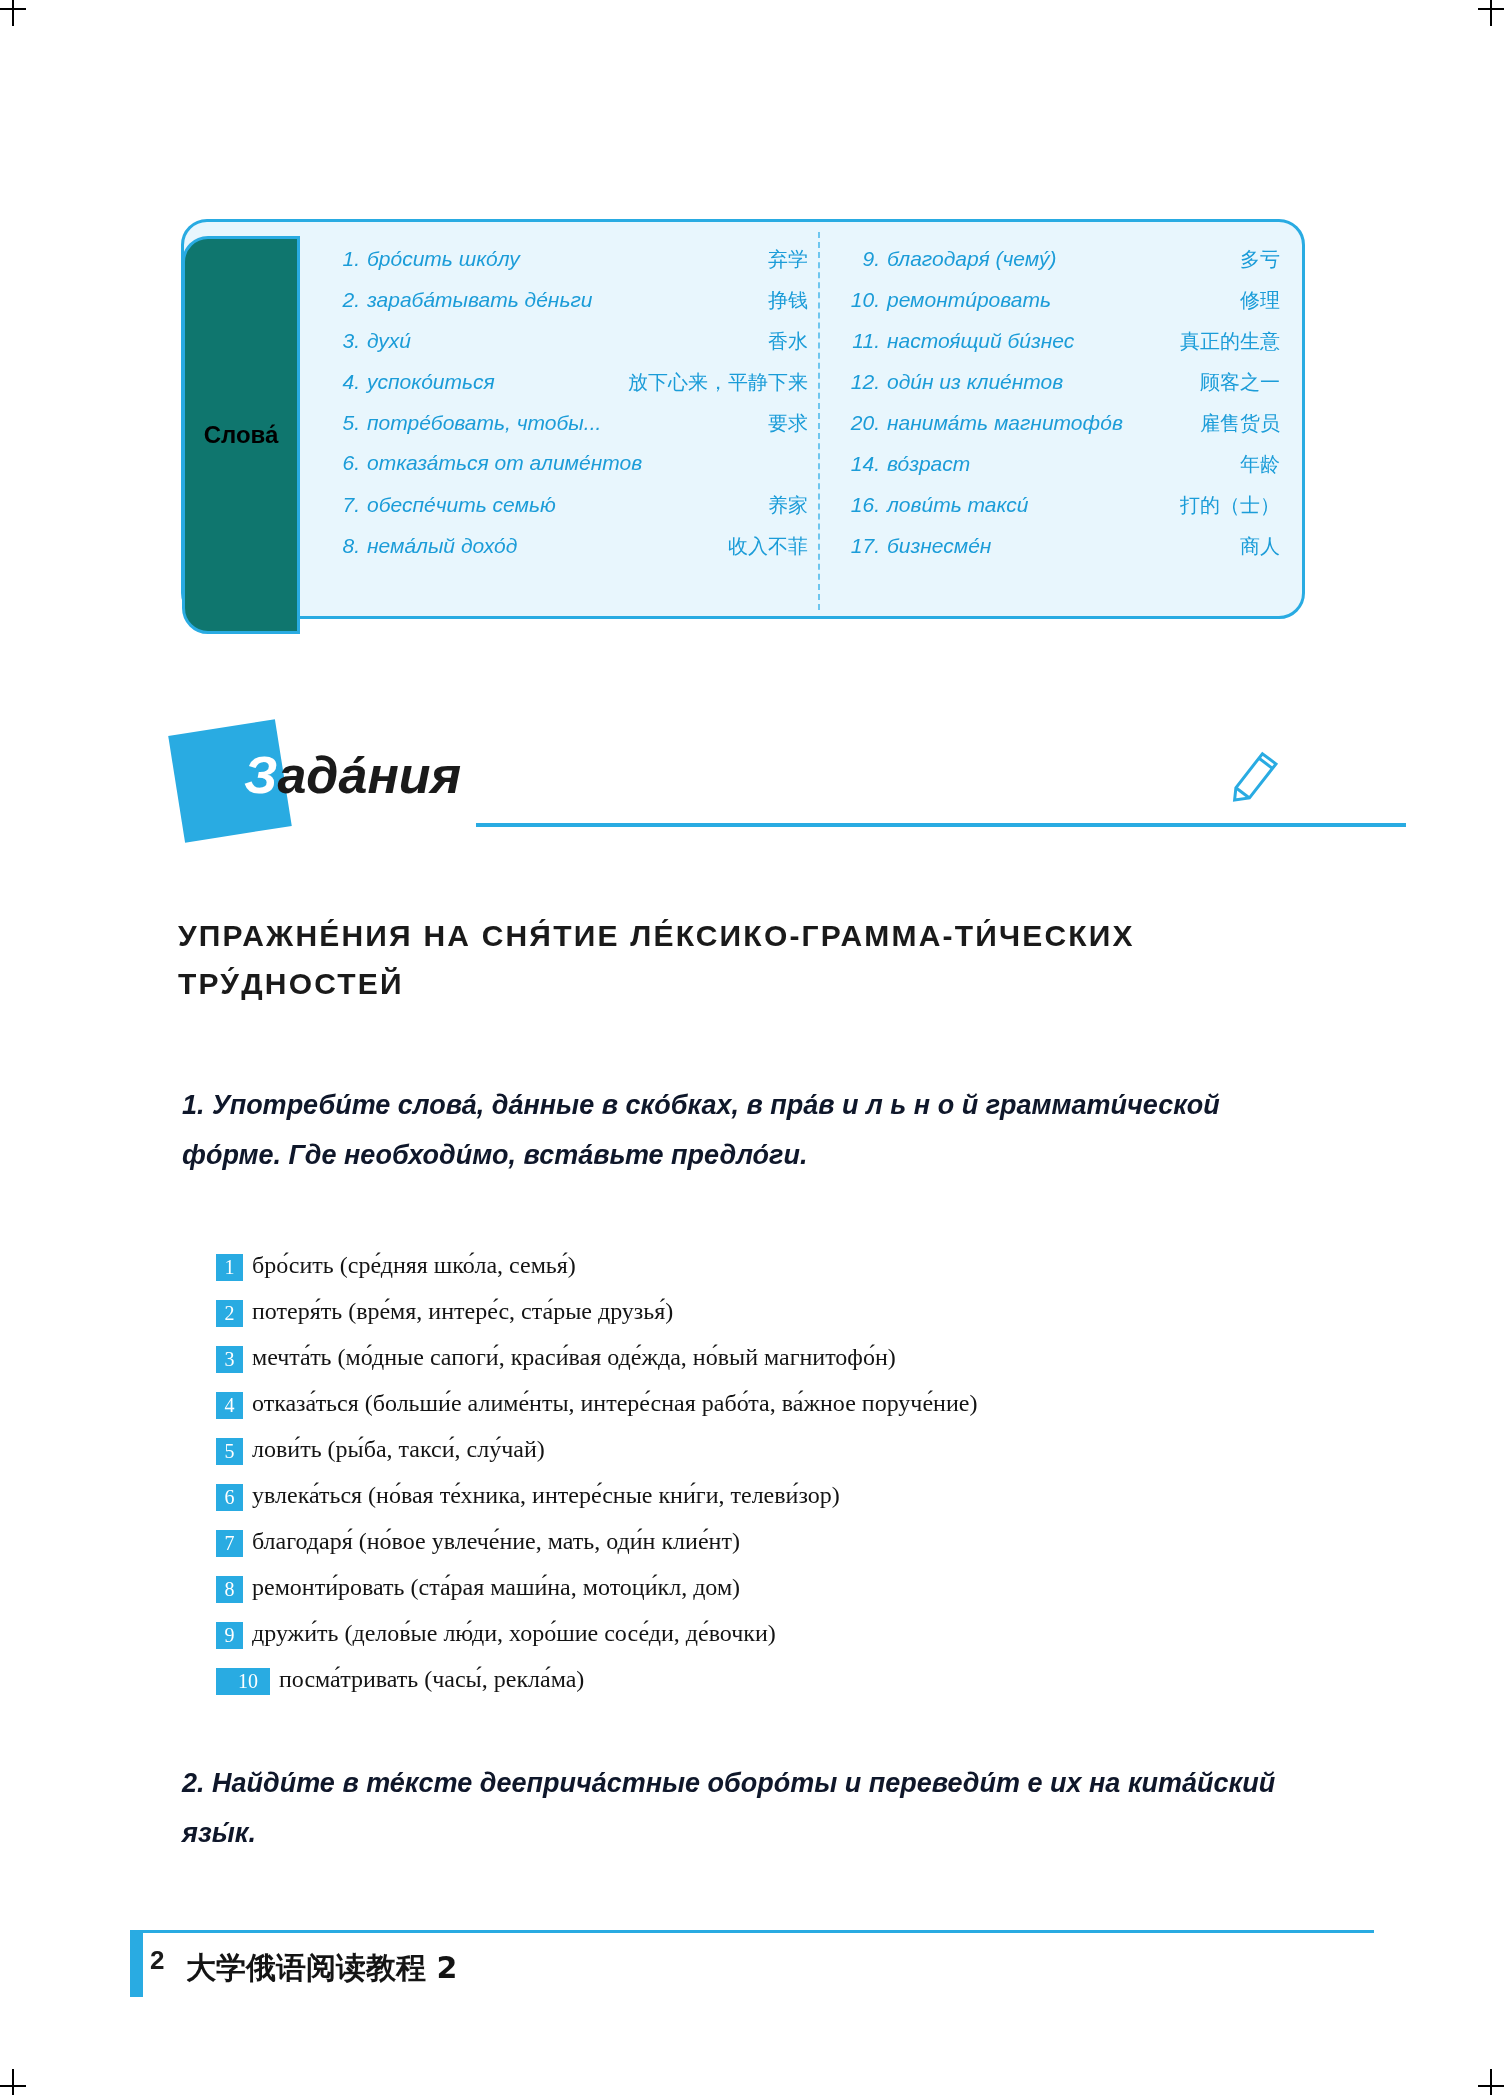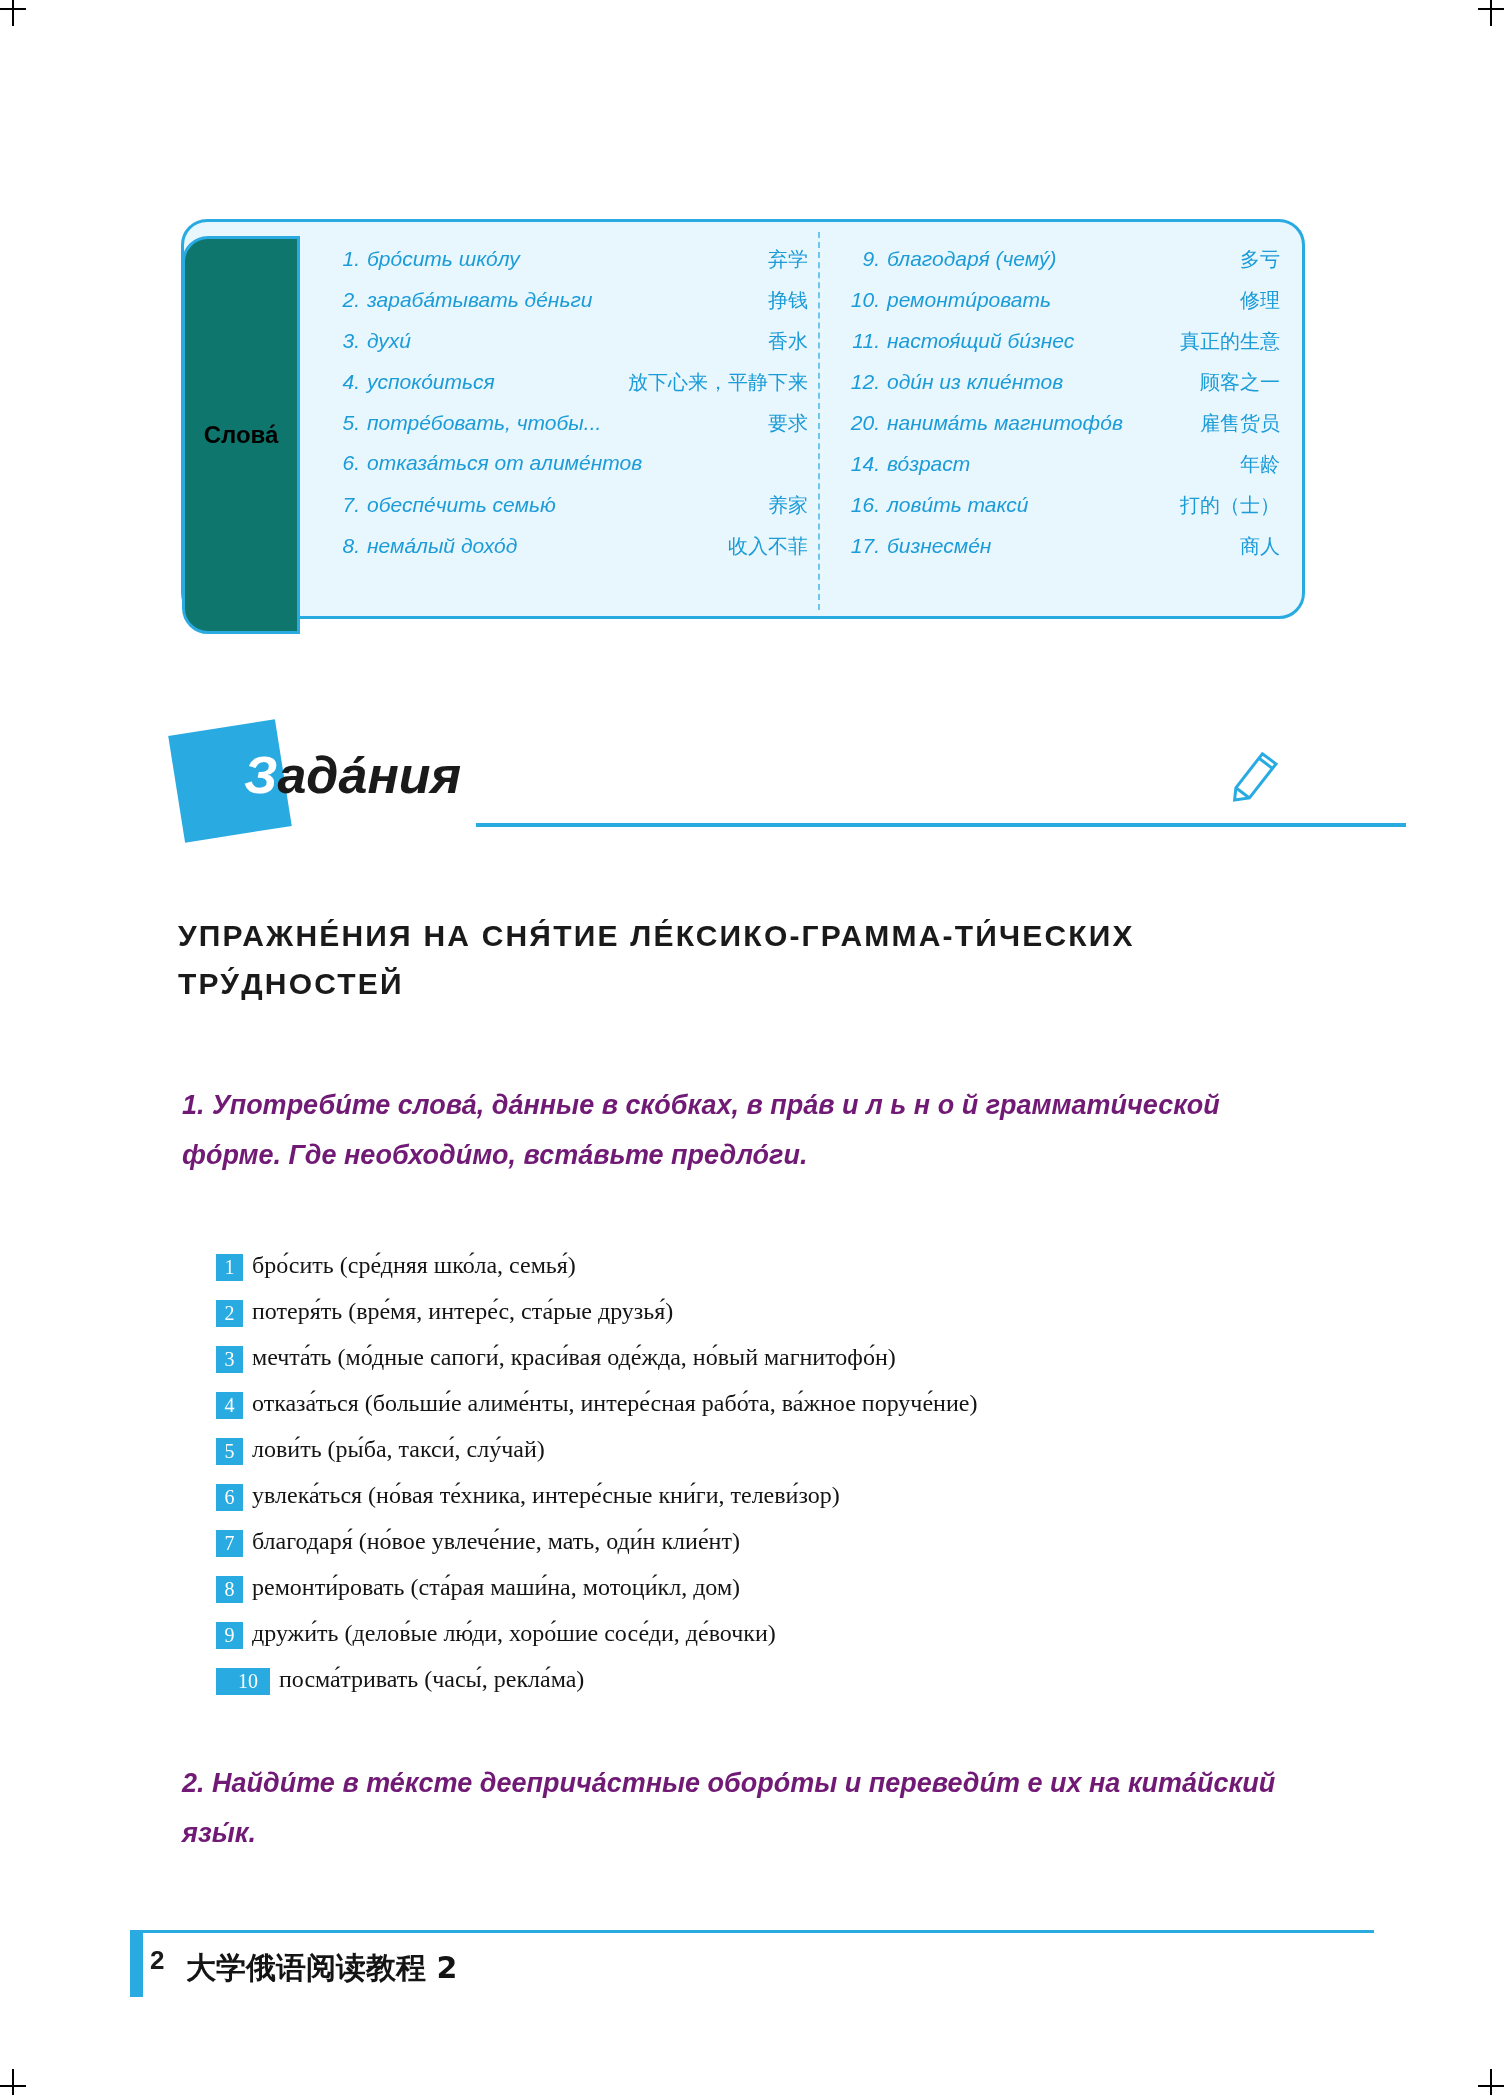--- a/index.html
+++ b/index.html
@@ -173,21 +173,21 @@
     line-height: 48px;
     font-family: "Liberation Sans", sans-serif;
   }
 
   
   .task-head {
     position: absolute;
     font-size: 27px;
     font-weight: bold;
     font-style: italic;
-    color: #701a75;
+    color: #0f172a;
     line-height: 50px;
     font-family: "Liberation Sans", sans-serif;
   }
   #task1-head { left: 182px; top: 1080px; width: 1130px; }
   #task2-head { left: 182px; top: 1758px; width: 1130px; }
 
   .ex-list {
     position: absolute;
     left: 216px;
     top: 1246px;

